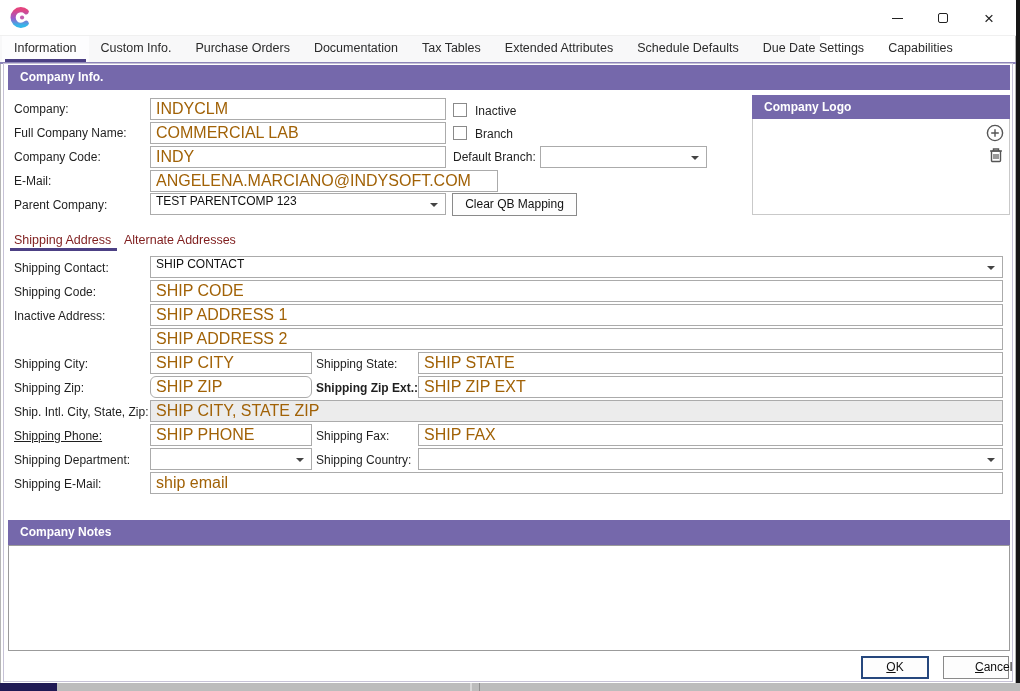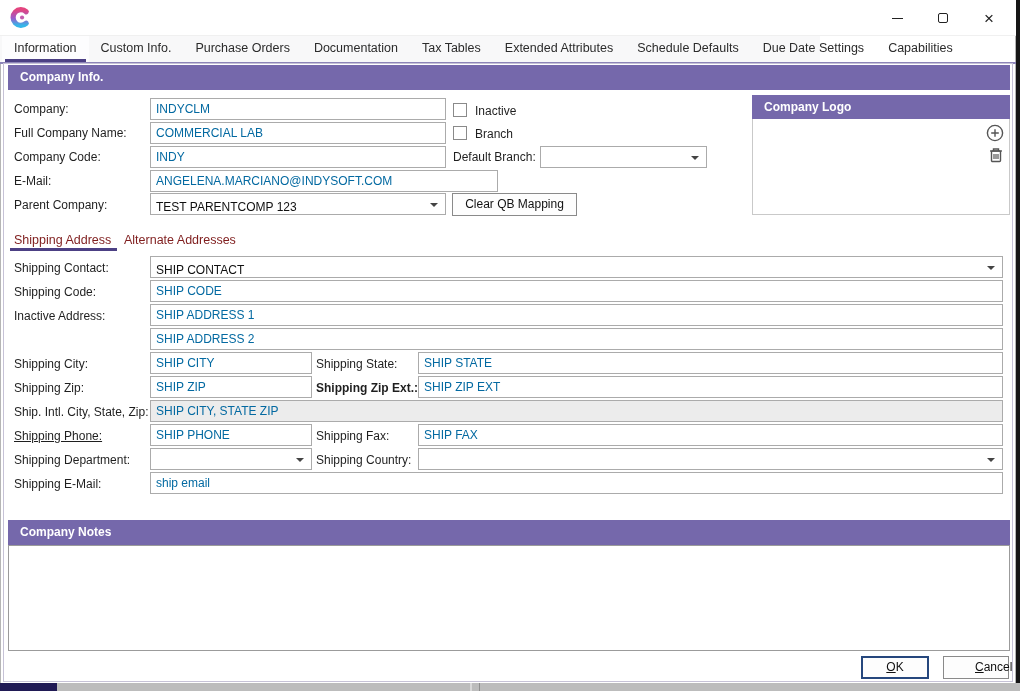--- a/index.html
+++ b/index.html
@@ -26,24 +26,24 @@
   .tab.selected::after { content:""; position:absolute; left:3px; right:3px; bottom:0; height:3px; background:#4c4084; }
   .strip-border { position:absolute; left:0; top:62px; width:1016px; height:2px; background:#8d85b8; }
 
   .content-frame { position:absolute; left:3px; top:63px; width:1010px; height:619px; border:1px solid #c6c2d6; background:#fff; }
 
   
   .bar { position:absolute; background:#7568ab; color:#ffffff; font-weight:bold; font-size:12px; line-height:25px; padding-left:12px; }
 
   
   .lbl { position:absolute; color:#1f1f1f; white-space:nowrap; }
-  .tb { position:absolute; height:22px; border:1px solid #ababab; background:#fff; color:#0369a1;
-        font-family:"Liberation Sans","DejaVu Sans",sans-serif; font-size:12px; padding:0 5px; outline:none; }
+  .tb { position:absolute; height:22px; border:1px solid #ababab; background:#fff; color:#a16207;
+        font-family:"Liberation Sans","DejaVu Sans",sans-serif; font-size:16px; padding:0 5px; outline:none; }
   .tb.ro { background:#ececec; }
-  .combo { position:absolute; height:22px; border:1px solid #ababab; background:#fff; display:flex; align-items:flex-end; padding:0 20px 0 5px; color:#101010; }
+  .combo { position:absolute; height:22px; border:1px solid #ababab; background:#fff; display:flex; align-items:flex-start; padding:0 20px 0 5px; color:#101010; }
   .combo .caret { position:absolute; right:7px; top:9px; width:0; height:0; border-left:4px solid transparent; border-right:4px solid transparent; border-top:4px solid #444; }
   .chk { position:absolute; width:14px; height:14px; border:1px solid #8a8a8a; background:#fff; }
   .btn { position:absolute; height:23px; border:1px solid #8a8a8a; background:#fdfdfd; color:#111;
          font-family:"Liberation Sans","DejaVu Sans",sans-serif; font-size:12px; text-align:center; line-height:21px; }
   .btn.default { border:2px solid #26477d; line-height:19px; }
   .key { text-decoration:underline; }
 
   
   .logo-body { position:absolute; left:752px; top:119px; width:258px; height:96px; border:1px solid #c9c9c9; border-top:none; background:#fff; }
   .icon-btn { position:absolute; width:18px; height:18px; color:#555; }
@@ -173,21 +173,21 @@
   <div class="lbl" style="left:14px; top:309px;">Inactive Address:</div>
   <input class="tb" style="left: 150px; top: 304px; width: 853px;" value="SHIP ADDRESS 1">
   <input class="tb" style="left: 150px; top: 328px; width: 853px;" value="SHIP ADDRESS 2">
 
   <div class="lbl" style="left:14px; top:357px;">Shipping City:</div>
   <input class="tb" style="left: 150px; top: 352px; width: 162px;" value="SHIP CITY">
   <div class="lbl" style="left:316px; top:357px;">Shipping State:</div>
   <input class="tb" style="left: 418px; top: 352px; width: 585px;" value="SHIP STATE">
 
   <div class="lbl" style="left:14px; top:381px;">Shipping Zip:</div>
-  <input class="tb" style="left: 150px; top: 376px; width: 162px;" value="SHIP ZIP">
+  <input class="tb" style="left: 150px; top: 376px; width: 162px; border-radius: 6px;" value="SHIP ZIP">
   <div class="lbl" style="left:316px; top:381px;font-weight:bold;">Shipping Zip Ext.:</div>
   <input class="tb" style="left: 418px; top: 376px; width: 585px;" value="SHIP ZIP EXT">
 
   <div class="lbl" style="left:14px; top:405px;">Ship. Intl. City, State, Zip:</div>
   <input class="tb ro" readonly="" style="left: 150px; top: 400px; width: 853px;" value="SHIP CITY, STATE ZIP">
 
   <div class="lbl" style="left:14px; top:429px;text-decoration:underline;">Shipping Phone:</div>
   <input class="tb" style="left: 150px; top: 424px; width: 162px;" value="SHIP PHONE">
   <div class="lbl" style="left:316px; top:429px;">Shipping Fax:</div>
   <input class="tb" style="left: 418px; top: 424px; width: 585px;" value="SHIP FAX">

